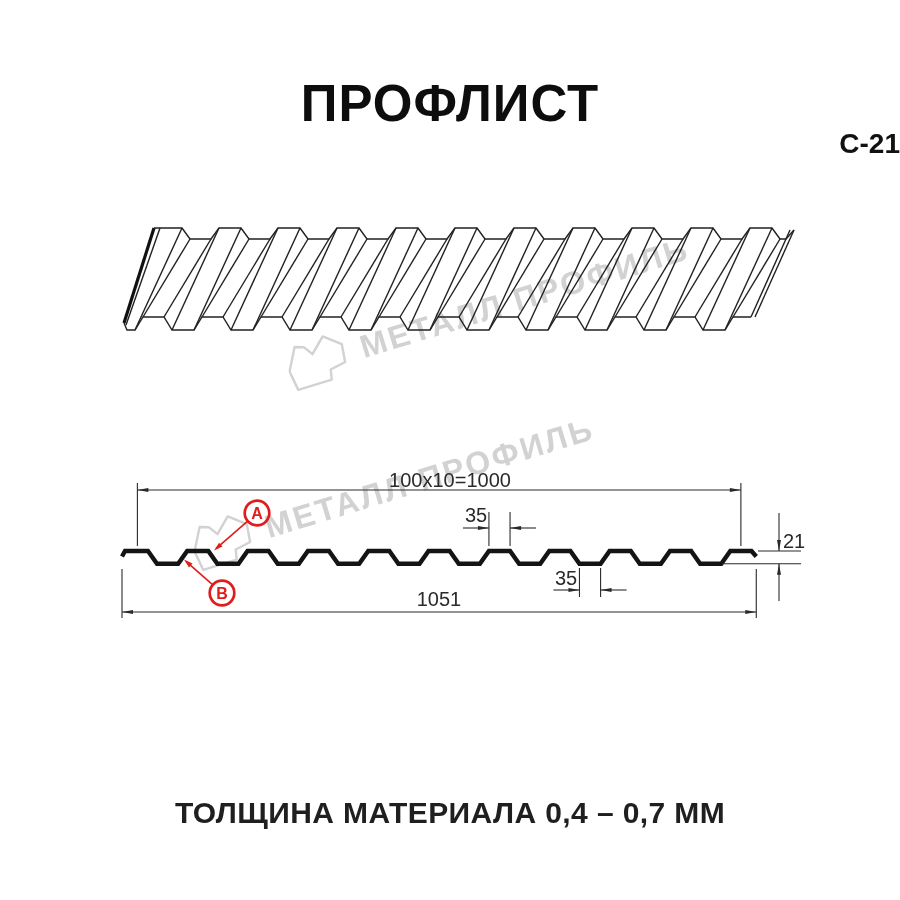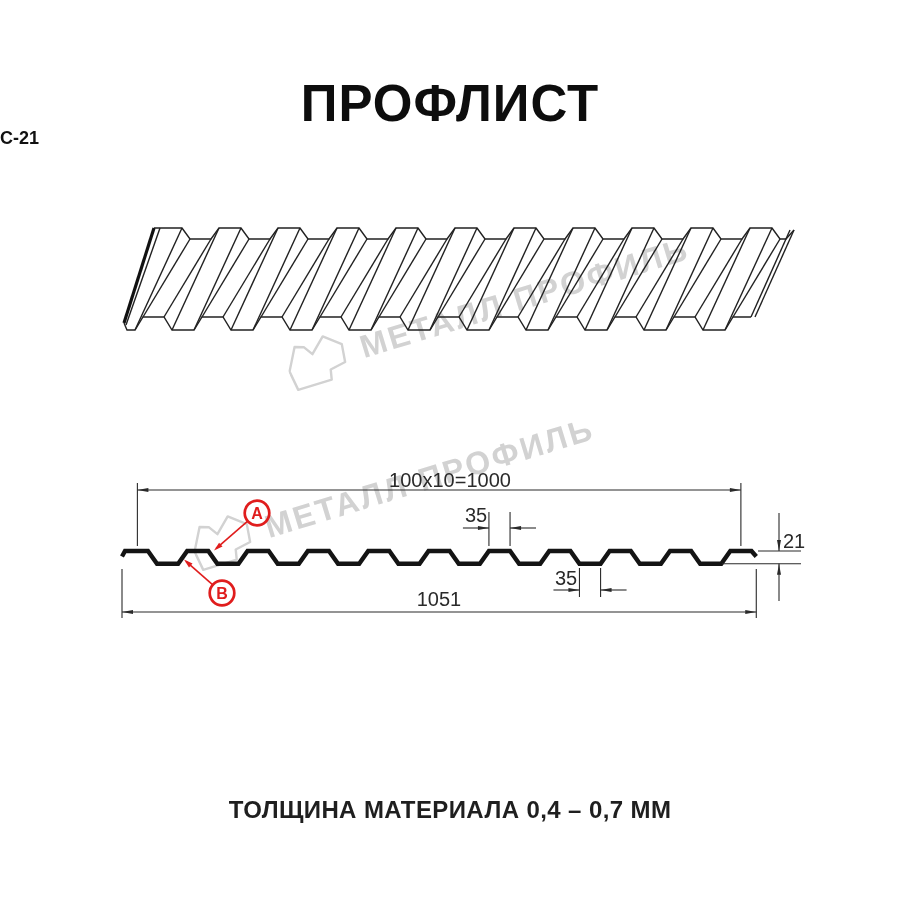--- a/index.html
+++ b/index.html
@@ -5,26 +5,26 @@
   html,body{margin:0;padding:0;}
   body{
     width:900px;height:900px;position:relative;overflow:hidden;
     background:#ffffff;font-family:"Liberation Sans",sans-serif;
   }
   .title{
     position:absolute;left:0;top:74px;width:100%;text-align:center;
     font-size:51px;font-weight:700;letter-spacing:1px;color:#0d0d0d;z-index:3;
   }
   .subtitle{
-    position:absolute;left:0;top:128px;width:100%;text-align:left;
-    font-size:18px;font-weight:700;color:#111;z-index:3;
+    position:absolute;left:0;top:128px;width:100%;text-align:right;
+    font-size:28px;font-weight:700;color:#111;z-index:3;
   }
   .footer{
     position:absolute;left:0;top:796px;width:100%;text-align:center;
-    font-size:24px;font-weight:700;letter-spacing:.4px;color:#1f1f1f;z-index:3;
+    font-size:30px;font-weight:700;letter-spacing:.4px;color:#1f1f1f;z-index:3;
   }
   .watermark{
     position:absolute;display:flex;align-items:center;gap:14px;
     transform:rotate(-17deg);transform-origin:0 50%;z-index:1;
     color:#d2d2d2;font-size:32px;font-weight:700;letter-spacing:2.5px;
     white-space:nowrap;user-select:none;
   }
   .watermark svg{flex:0 0 auto;}
   .wm1{left:288px;top:344px;}
   .wm2{left:193px;top:524px;}

